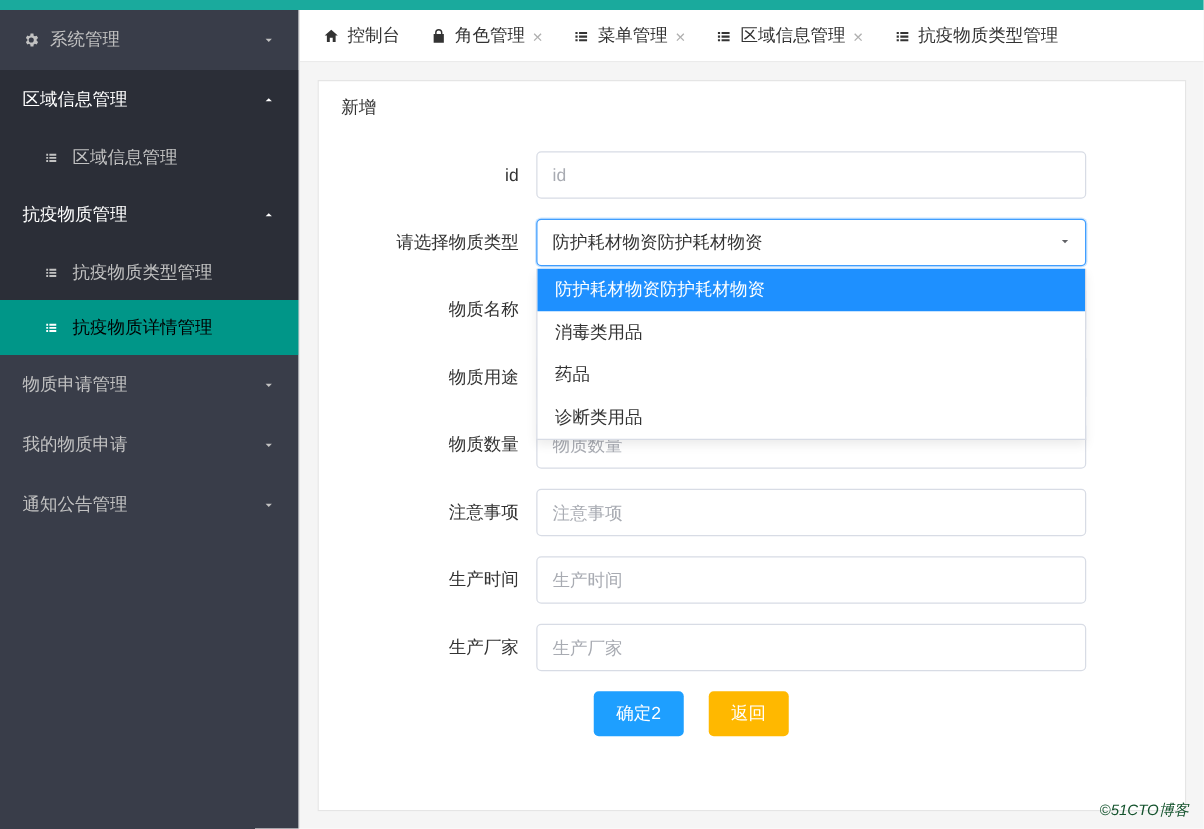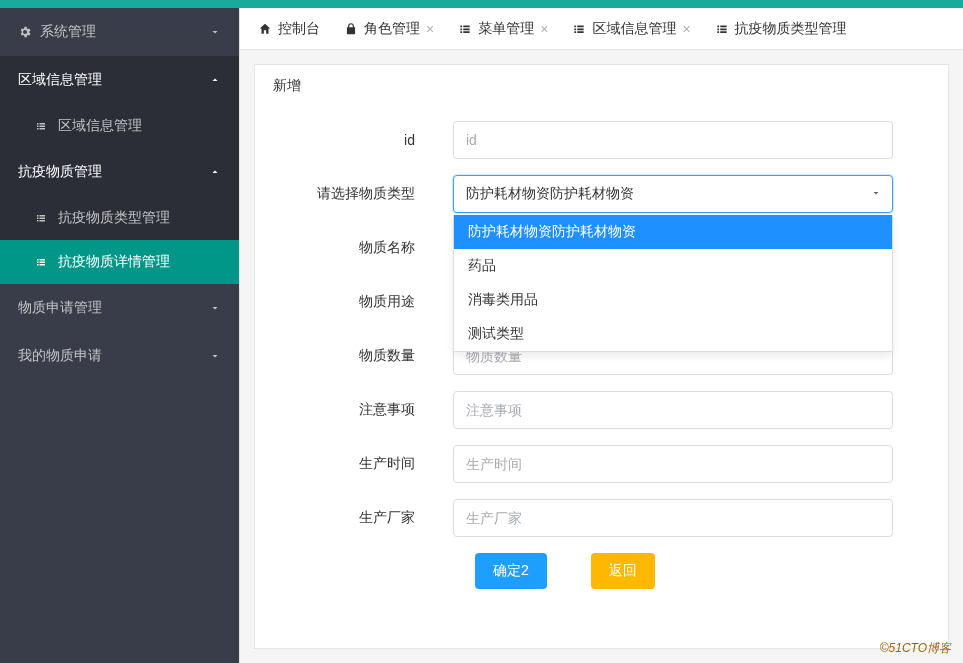--- a/index.html
+++ b/index.html
@@ -13,21 +13,21 @@
 .side-item {
   display: flex; align-items: center; justify-content: space-between;
   padding: 16px 18px; height: 48px; cursor: pointer; color: #c2c2c2;
 }
 .side-item .lbl { display: flex; align-items: center; gap: 8px; }
 .side-item.group-open { background: #2b2e37; color: #fff; }
 .side-sub {
   display: flex; align-items: center; gap: 10px;
   padding: 0 18px 0 34px; height: 44px; cursor: pointer; color: #c2c2c2; background: #2b2e37;
 }
-.side-sub.active { background: #009688; color: #ffffff; }
+.side-sub.active { background: #009688; color: #000000; }
 .caret svg { width: 12px; height: 12px; display: block; }
 .gear-icon svg { width: 14px; height: 14px; display: block; }
 .list-icon svg { width: 14px; height: 12px; display: block; }
 .side-item, .side-sub { font-size: 14px; }
 
 
 .content { flex: 1; display: flex; flex-direction: column; background: #fff; border-left: 1px solid #e5e5e5; }
 .tabs {
   display: flex; align-items: center; height: 42px; border-bottom: 1px solid #e5e5e5;
   padding: 0 8px; gap: 4px; white-space: nowrap; overflow: hidden;
@@ -36,47 +36,47 @@
   display: flex; align-items: center; gap: 6px; padding: 14px 10px; height: 42px;
   color: #333; cursor: pointer; font-size: 14px;
 }
 .tab .close { color: #b0b0b0; font-size: 14px; }
 .tab svg { width: 14px; height: 14px; display: block; }
 
 .page { flex: 1; padding: 14px; background: #f5f5f5; overflow: hidden; position: relative; }
 .panel { background: #fff; border: 1px solid #e5e5e5; height: 100%; }
 .panel-title { padding: 12px 18px; font-size: 14px; color: #333; }
 .form { padding: 14px 24px 0 24px; }
-.row { display: flex; align-items: center; margin-bottom: 16px; gap: 24px; }
+.row { display: flex; align-items: center; margin-bottom: 16px; }
 .row .label { width: 150px; text-align: right; padding-right: 14px; color: #333; font-size: 14px; }
 .row .control { width: 440px; position: relative; }
 .input {
   width: 100%; height: 38px; border: 1px solid #d8dce5; border-radius: 4px;
   padding: 0 12px; font-size: 14px; color: #333; outline: none;
 }
 .input::placeholder { color: #a8abb2; }
 .select-box {
   width: 100%; height: 38px; border: 1px solid #409eff; border-radius: 4px;
   padding: 0 30px 0 12px; font-size: 14px; color: #333; display: flex; align-items: center;
   box-shadow: 0 0 0 1px rgba(64,158,255,0.25); cursor: pointer; position: relative; background:#fff;
 }
 .select-box .sel-caret { position: absolute; right: 10px; top: 50%; transform: translateY(-50%); color:#606266; }
 .dropdown {
   position: absolute; left: 0; top: 40px; width: 100%; background: #fff;
   border: 1px solid #d8dce5; border-top: none; z-index: 20; box-shadow: 0 4px 8px rgba(0,0,0,0.08);
 }
 .opt { padding: 8px 14px; font-size: 14px; color: #333; cursor: pointer; }
 .opt.sel { background: #1e90ff; color: #fff; }
 
-.btns { display: flex; gap: 24px; margin-left: 164px; margin-top: 10px; padding-left: 32px; }
+.btns { display: flex; gap: 0; margin-left: 164px; margin-top: 10px; padding-left: 32px; }
 .btn { height: 36px; padding: 0 18px; border: none; border-radius: 4px; color: #fff; font-size: 14px; cursor: pointer; }
 .btn-primary { background: #1e9fff; }
 .btn-warn { background: #ffb800; margin-left: 20px; }
 
-.watermark { position: absolute; right: 12px; bottom: 6px; color: #a16207; font-size: 12px; font-style: italic; pointer-events: none; }
+.watermark { position: absolute; right: 12px; bottom: 6px; color: #14532d; font-size: 12px; font-style: italic; pointer-events: none; }
 </style>
 </head>
 <body>
 
 <div class="app">
   <div class="topbar"></div>
   <div class="main">
 
     <div class="sidebar">
 
@@ -148,20 +148,30 @@
           </span>
         <span class="caret">
             <svg viewBox="0 0 24 24" fill="#c2c2c2">
               <path d="M7 10l5 5 5-5z"></path>
             </svg>
           </span>
       </div>
       <div class="side-item">
         <span class="lbl">
             <span>我的物质申请</span>
+          </span>
+        <span class="caret">
+            <svg viewBox="0 0 24 24" fill="#c2c2c2">
+              <path d="M7 10l5 5 5-5z"></path>
+            </svg>
+          </span>
+      </div>
+      <div class="side-item">
+        <span class="lbl">
+            <span>通知公告管理</span>
           </span>
         <span class="caret">
             <svg viewBox="0 0 24 24" fill="#c2c2c2">
               <path d="M7 10l5 5 5-5z"></path>
             </svg>
           </span>
       </div>
     </div>
 
     <div class="content">
@@ -230,23 +240,23 @@
                 <div class="select-box">
                   <span>防护耗材物资防护耗材物资</span>
                   <span class="sel-caret">
                     <svg width="12" height="12" viewBox="0 0 24 24" fill="#606266">
                         <path d="M7 10l5 5 5-5z"></path>
                       </svg>
                   </span>
                 </div>
                 <div class="dropdown">
                   <div class="opt sel">防护耗材物资防护耗材物资</div>
+                  <div class="opt">消毒类用品</div>
                   <div class="opt">药品</div>
-                  <div class="opt">消毒类用品</div>
-                  <div class="opt">测试类型</div>
+                  <div class="opt">诊断类用品</div>
                 </div>
               </div>
             </div>
 
             <div class="row">
               <div class="label">物质名称</div>
               <div class="control"><input class="input" placeholder="物质名称" style=""></div>
             </div>
 
             <div class="row">

